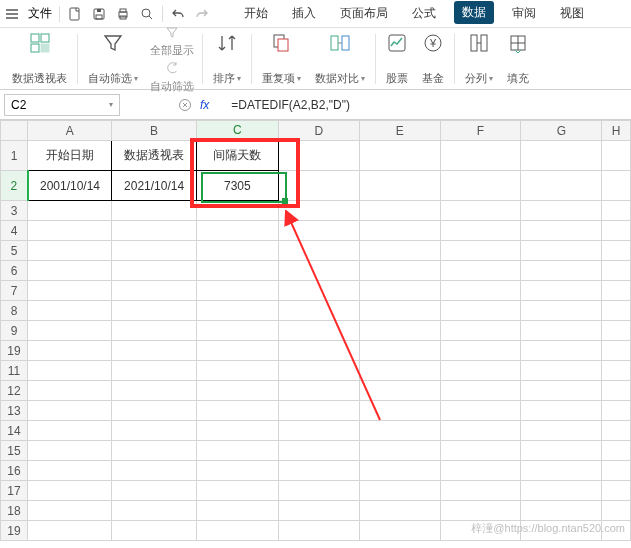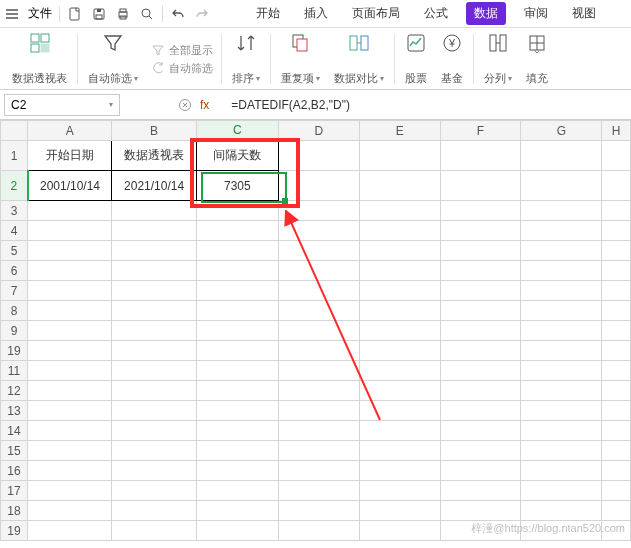--- a/index.html
+++ b/index.html
@@ -16,45 +16,45 @@
   display: flex;
   align-items: center;
   height: 28px;
   background: #fff;
   border-bottom: 1px solid #e0e0e0;
   padding: 0 0;
 }
 .menu-btn { width: 24px; height: 24px; display: flex; align-items:center; justify-content:center; cursor:pointer; }
 .menu-text { font-size: 12px; padding: 0 4px; cursor:pointer; }
 .menu-sep { width:1px; height:16px; background:#ddd; margin:0 3px; }
-.tabs { display:flex; align-items:center; margin-left: 36px; gap: 12px; }
+.tabs { display:flex; align-items:flex-start; margin-left: 24px; gap: 12px; }
 .tab { font-size:12px; padding: 4px 6px; cursor:pointer; color:#333; }
-.tab.active { background:#6d28d9; color:#fff; border-radius:3px; padding:3px 8px; }
+.tab.active { background:#0c4a6e; color:#fff; border-radius:3px; padding:3px 8px; }
 .ribbon {
   display:flex; align-items:flex-start; height:62px; background:#fff;
   border-bottom:1px solid #d0d0d0; padding: 4px 6px; gap: 2px;
 }
 .ribbon-group { display:flex; flex-direction:column; align-items:center; justify-content:space-between; height:54px; padding:0 6px; }
 .ribbon-group-h { display:flex; flex-direction:column; gap:2px; justify-content:center; height:54px; padding:0 4px;}
 .ribbon-sep { width:1px; height:50px; background:#e3e3e3; margin:2px 2px;}
 .ribbon-label { font-size:11px; color:#555; display:flex; align-items:center; gap:2px; cursor:pointer;}
 .ribbon-icon { width:22px; height:22px; display:flex; align-items:center; justify-content:center; }
 .ribbon-icon-sm { width:16px; height:16px; display:flex; align-items:center; justify-content:center; }
-.small-row { display:flex; align-items:center; gap:3px; font-size:11px; color:#888; cursor:pointer;}
+.small-row { display:flex; align-items:center; gap:3px; font-size:11px; color:#888; cursor:pointer;flex-direction:column;}
 .dd { font-size:8px; color:#888; }
 .namebox-row {
   display:flex; align-items:center; height:30px; border-bottom:1px solid #d0d0d0;
   padding:0 4px;
 }
 .namebox {
   width:116px; height:22px; border:1px solid #c8c8c8; display:flex; align-items:center; justify-content:space-between; padding:0 6px; font-size:12px; background:#fff;
 }
 .fx-area { display:flex; align-items:center; margin-left: 56px; gap:6px; }
 .fx-btn { width:18px; height:18px; display:flex; align-items:center; justify-content:center; cursor:pointer; }
-.fx-label { color:#c2410c; font-size:12px;text-align:center; }
+.fx-label { font-style:italic; color:#1d4ed8; font-size:12px;text-align:center; }
 .formula-text { font-size:12px; color:#333; margin-left:16px; }
 .grid-area { position:relative; height: 428px; overflow:hidden; }
 table.sheet { border-collapse:collapse; table-layout:fixed; }
 table.sheet th, table.sheet td {
   border:1px solid #d4d4d4; font-size:12px; font-weight:normal;
   text-align:center; background:#fff; color:#333;
 }
 table.sheet th { background:#f4f4f4; color:#555; }
 .col-rowhead { width:28px; height:20px; }
 .col { width:86px; height:20px; }

